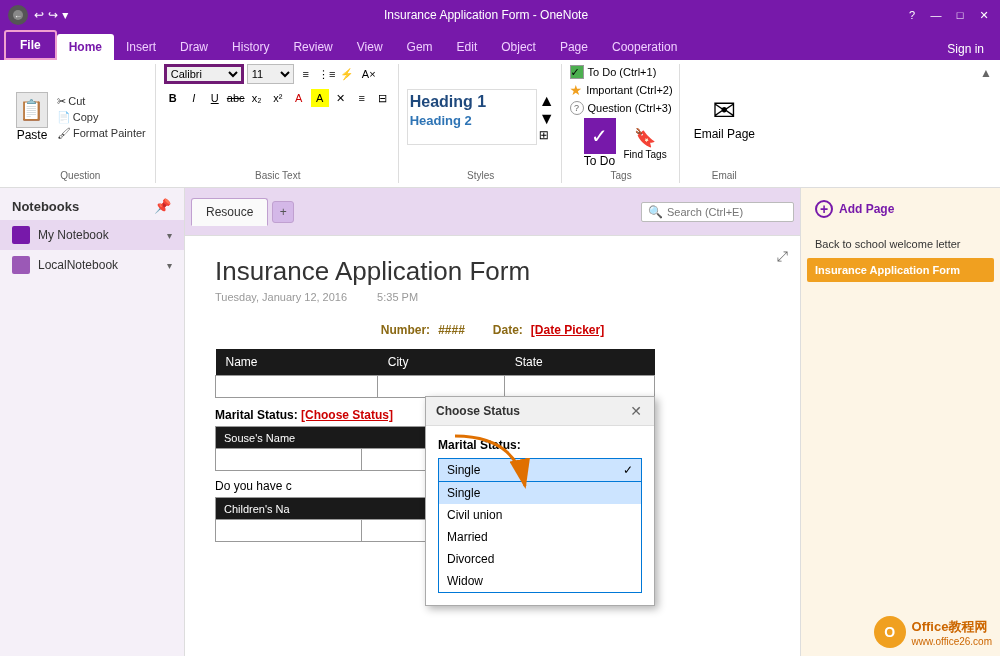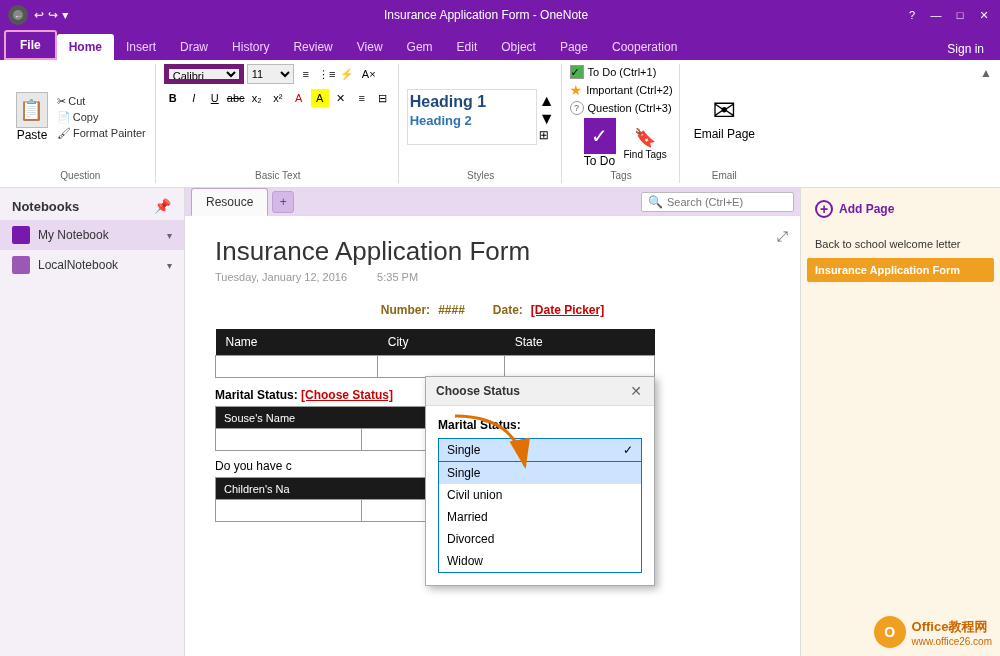--- a/index.html
+++ b/index.html
@@ -34,21 +34,21 @@
     .ribbon-group-content { display: flex; align-items: center; gap: 2px; flex: 1; }
 
     
     .paste-btn { display: flex; flex-direction: column; align-items: center; cursor: pointer; padding: 2px 4px; }
     .paste-icon { width: 32px; height: 36px; background: #e8e8e8; border: 1px solid #bbb; display: flex; align-items: center; justify-content: center; font-size: 20px; }
     .small-btns { display: flex; flex-direction: column; gap: 1px; }
     .small-btn { font-size: 11px; cursor: pointer; padding: 1px 3px; color: #333; display: flex; align-items: center; gap: 2px; }
 
     
     .font-row { display: flex; gap: 3px; align-items: center; margin-bottom: 2px; }
-    .font-select { width: 80px; height: 20px; font-size: 11px; border: 5px solid #701a75; }
+    .font-select { width: 80px; height: 20px; font-size: 11px; border: 3px solid #701a75; }
     .size-select { width: 47px; height: 20px; font-size: 11px; border: 1px solid #bbb; }
     .format-btn { width: 18px; height: 18px; border: 1px solid transparent; cursor: pointer; display: flex; align-items: center; justify-content: center; font-size: 11px; }
 
     
     .styles-box { border: 1px solid #ddd; padding: 2px; width: 130px; height: 56px; overflow: hidden; }
     .heading1 { font-size: 16px; color: #1f497d; font-weight: bold; line-height: 1.3; cursor: pointer; }
     .heading2 { font-size: 13px; color: #2e74b5; font-weight: bold; line-height: 1.3; cursor: pointer; }
 
     
     .tag-item { display: flex; align-items: center; gap: 4px; font-size: 11px; cursor: pointer; padding: 1px 0; }
@@ -66,21 +66,21 @@
     .sidebar-pin { font-size: 14px; color: #666; cursor: pointer; }
     .notebook-item { padding: 6px 12px; display: flex; align-items: center; gap: 8px; cursor: pointer; }
     .notebook-item.active { background: #e8d8f0; }
     .notebook-icon { width: 18px; height: 18px; background: #7719aa; border-radius: 2px; flex-shrink: 0; }
     .notebook-icon.local { background: #9b59b6; }
     .notebook-label { font-size: 12px; color: #333; flex: 1; }
     .notebook-arrow { font-size: 10px; color: #666; }
 
     
     .content-area { flex: 1; display: flex; flex-direction: column; background: #fafafa; }
-    .tab-bar { background: #e8d8f0; display: flex; align-items: center; padding: 0 6px; border-bottom: 1px solid #ddd; height: 28px; }
+    .tab-bar { background: #e8d8f0; display: flex; align-items: center; padding: 0 6px; border-bottom: 1px solid #ddd; height: 48px; }
     .tab { background: #d4b8e8; padding: 6px 14px; font-size: 12px; border-radius: 3px 3px 0 0; cursor: pointer; color: #333; border: 1px solid #c0a0d0; border-bottom: none; }
     .tab.active { background: #fafafa; border-bottom: 1px solid #fafafa; }
     .tab-add { width: 22px; height: 22px; display: flex; align-items: center; justify-content: center; border: 1px solid #c0a0d0; border-radius: 3px; cursor: pointer; margin-left: 4px; background: #d4b8e8; color: #555; }
     .search-box { margin-left: auto; display: flex; align-items: center; border: 1px solid #bbb; background: white; padding: 2px 6px; border-radius: 2px; gap: 4px; }
     .search-input { border: none; outline: none; font-size: 11px; width: 120px; }
 
     
     .page-content { flex: 1; overflow-y: auto; padding: 20px 30px; position: relative; background: white; }
     .page-title { font-size: 26px; font-weight: 300; color: #333; margin-bottom: 4px; }
     .page-meta { font-size: 11px; color: #999; margin-bottom: 20px; display: flex; gap: 30px; }

